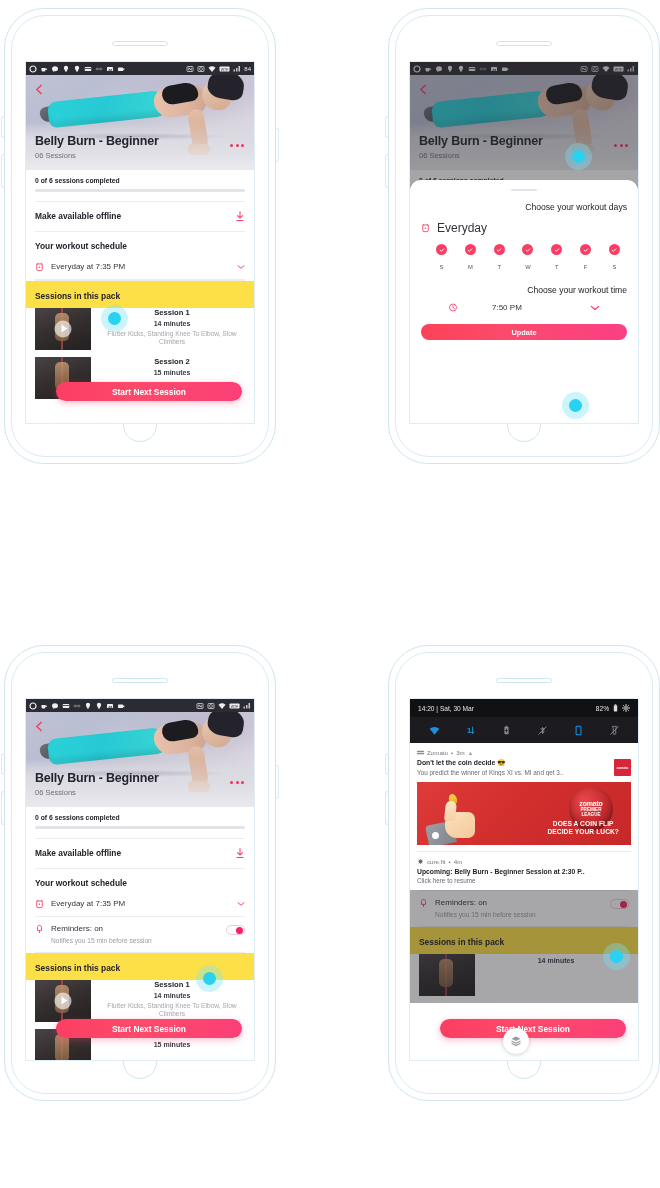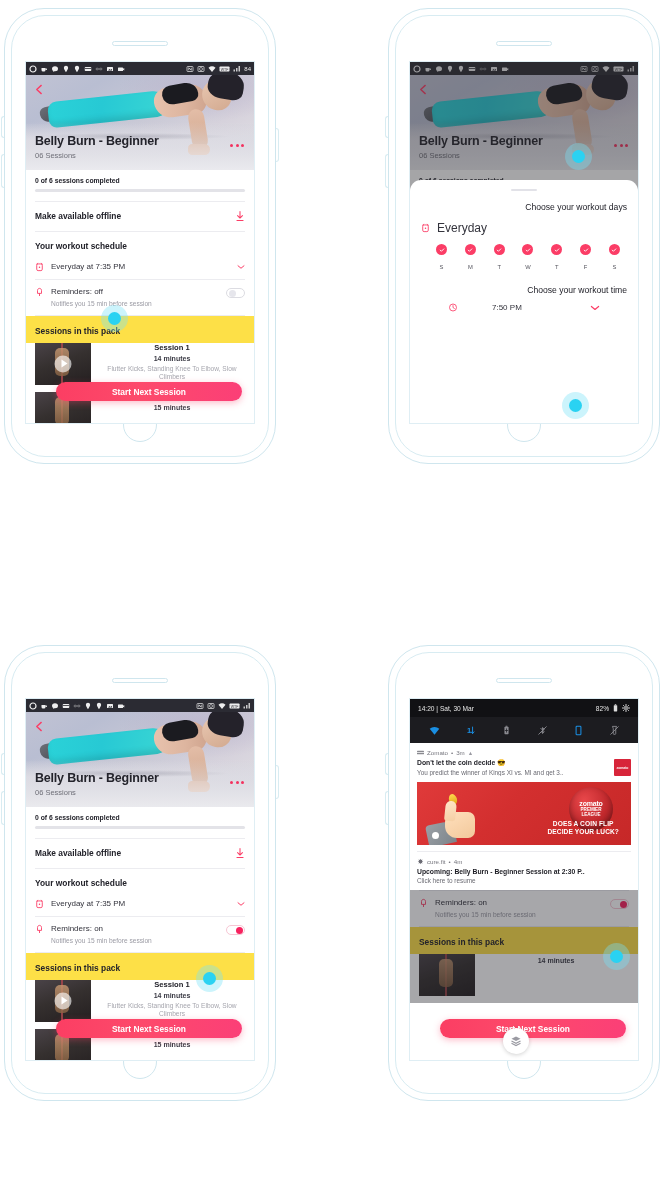--- a/index.html
+++ b/index.html
@@ -539,35 +539,20 @@
         <span class="sched-txt">Everyday at 7:35 PM</span>
         <span class="chev">
             <svg viewBox="0 0 16 10">
               <path d="M2 2.5L8 7.5 14 2.5" fill="none" stroke="#fb3d66" stroke-width="2" stroke-linecap="round" stroke-linejoin="round"></path>
             </svg>
           </span>
       </div>
 
       <div class="divider"></div>
 
-      <div class="rem-row">
-        <span class="sched-ic">
-            <svg viewBox="0 0 16 18">
-              <path d="M8 2.5c-2.2 0-3.6 1.7-3.6 3.8v5.2h7.2V6.3C11.6 4.2 10.2 2.5 8 2.5z" fill="none" stroke="#fb3d66" stroke-width="1.6"></path>
-              <path d="M8 12v3.5" stroke="#fb3d66" stroke-width="1.6" stroke-linecap="round"></path>
-            </svg>
-          </span>
-        <span class="rem-main">
-          <span class="rem-txt" style="display:block">Reminders: off</span>
-          <span class="rem-note" style="display:block">Notifies you 15 min before session</span>
-        </span>
-        <span class="toggle">
-            <span class="knob"></span>
-          </span>
-      </div>
 
       <div class="divider"></div>
 
       <div class="sess-head">Sessions in this pack</div>
 
       <div class="sess">
         <div class="thumb">
           <span class="pole"></span>
             <span class="fig"></span>
           <span class="play">
@@ -795,20 +780,21 @@
                 <path d="M8 4.6V8l2.4 1.6" fill="none" stroke="#fb3d66" stroke-width="1.5" stroke-linecap="round"></path>
               </svg>
             </span>
           <span>7:50 PM</span>
           <span class="chev">
               <svg viewBox="0 0 16 10">
                 <path d="M2 2.5L8 7.5 14 2.5" fill="none" stroke="#fb3d66" stroke-width="2" stroke-linecap="round" stroke-linejoin="round"></path>
               </svg>
             </span>
         </div>
+        <div class="update-btn">Update</div>
       </div>
 
       <div class="touch" style="left:155px; top:81px;">
           <i></i>
         </div>
       <div class="touch" style="left:152px; top:330px;">
           <i></i>
         </div>
     </div>
   </div>

